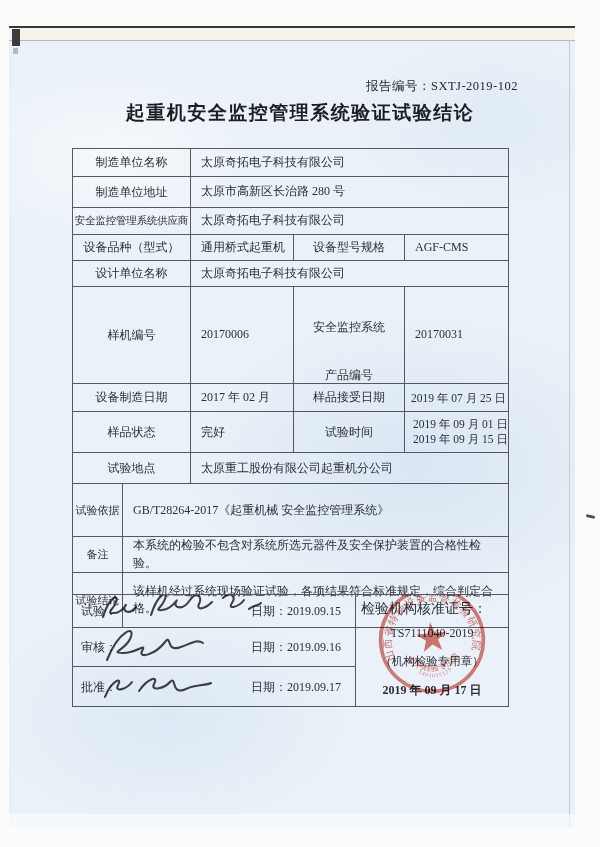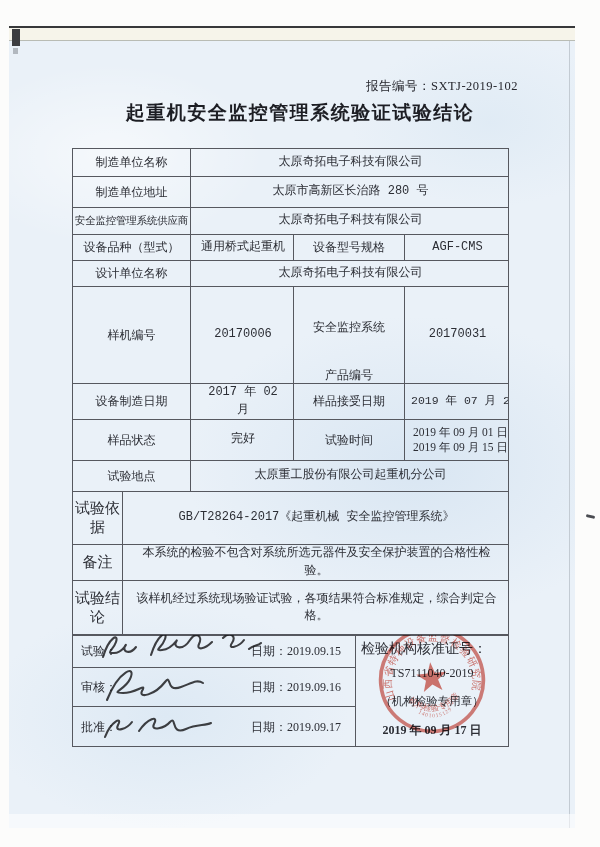--- a/index.html
+++ b/index.html
@@ -30,25 +30,25 @@
 
   .report-no{position:absolute;top:78px;right:82px;font-size:12.5px;letter-spacing:.5px;color:#26272e;}
   .doc-title{
     position:absolute;top:100px;left:0;width:100%;text-align:center;
     font-size:19px;font-weight:bold;letter-spacing:1.5px;color:#1d1e24;
   }
 
   table{border-collapse:collapse;table-layout:fixed;position:absolute;}
   td{border:1px solid #56585f;padding:0;font-size:12px;color:#2c2e35;vertical-align:middle;overflow:hidden;}
   .main-table{left:72px;top:148px;width:436px;}
-  .sig-table{left:72px;top:594px;width:436px;margin-top:40px;}
+  .sig-table{left:72px;top:594px;width:436px;}
   td.lab{text-align:center;}
   td.lab.tight{font-size:10.5px;letter-spacing:-.2px;}
-  td.lab.narrow{font-size:15px;text-align:center;}
-  td.val{text-align:center;padding-left:10px;padding-right:8px;line-height:1.45;font-family:Liberation Mono, monospace;}
+  td.lab.narrow{font-size:11px;text-align:center;}
+  td.val{text-align:left;padding-left:10px;padding-right:8px;line-height:1.45;}
   .twoline{text-align:center;line-height:1.35;}
   .twoline div{white-space:nowrap;margin-top:32px;}
   td.val2l{padding-left:8px;line-height:1.35;font-size:11.5px;white-space:nowrap;}
 
   .sigcell{position:relative;}
   .siglab{position:absolute;left:8px;top:50%;transform:translateY(-50%);font-size:12px;}
   .sigdate{position:absolute;left:178px;top:50%;transform:translateY(-50%);font-size:12px;white-space:nowrap;}
   .sig-svg{position:absolute;z-index:3;pointer-events:none;}
   .sig-svg path{fill:none;stroke:#17171a;stroke-width:2.1;stroke-linecap:round;stroke-linejoin:round;opacity:.82;}
 

